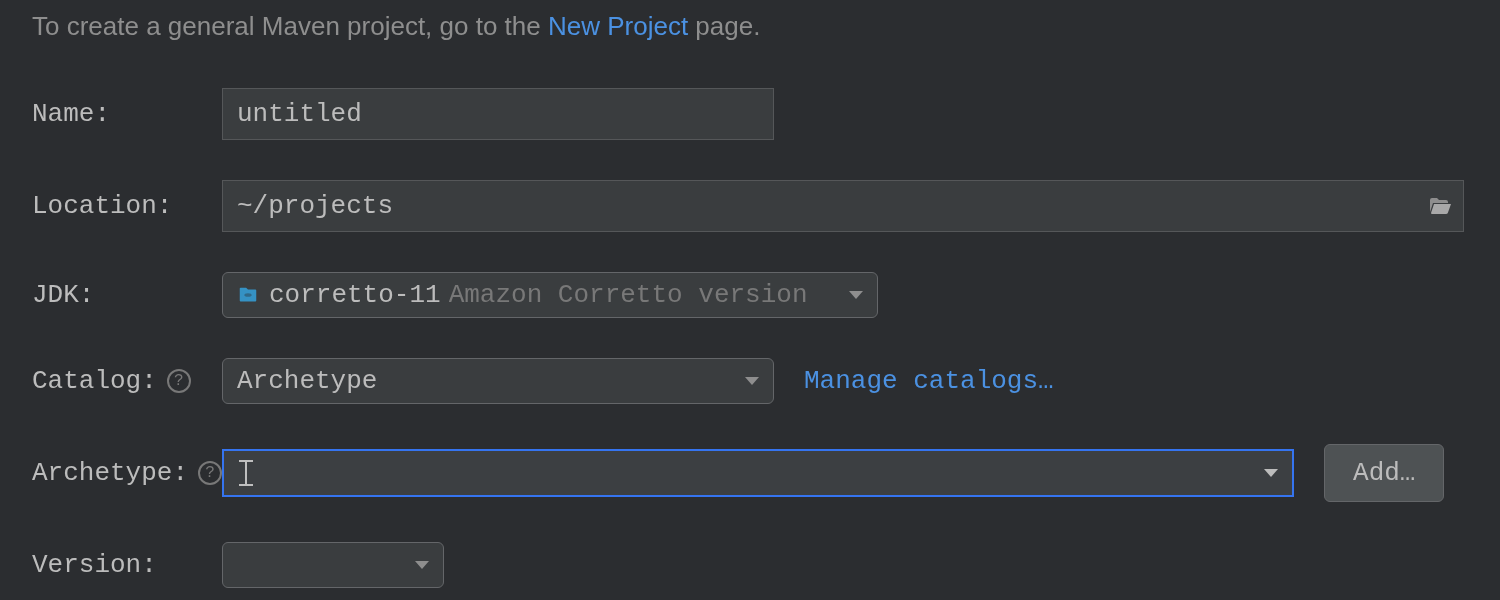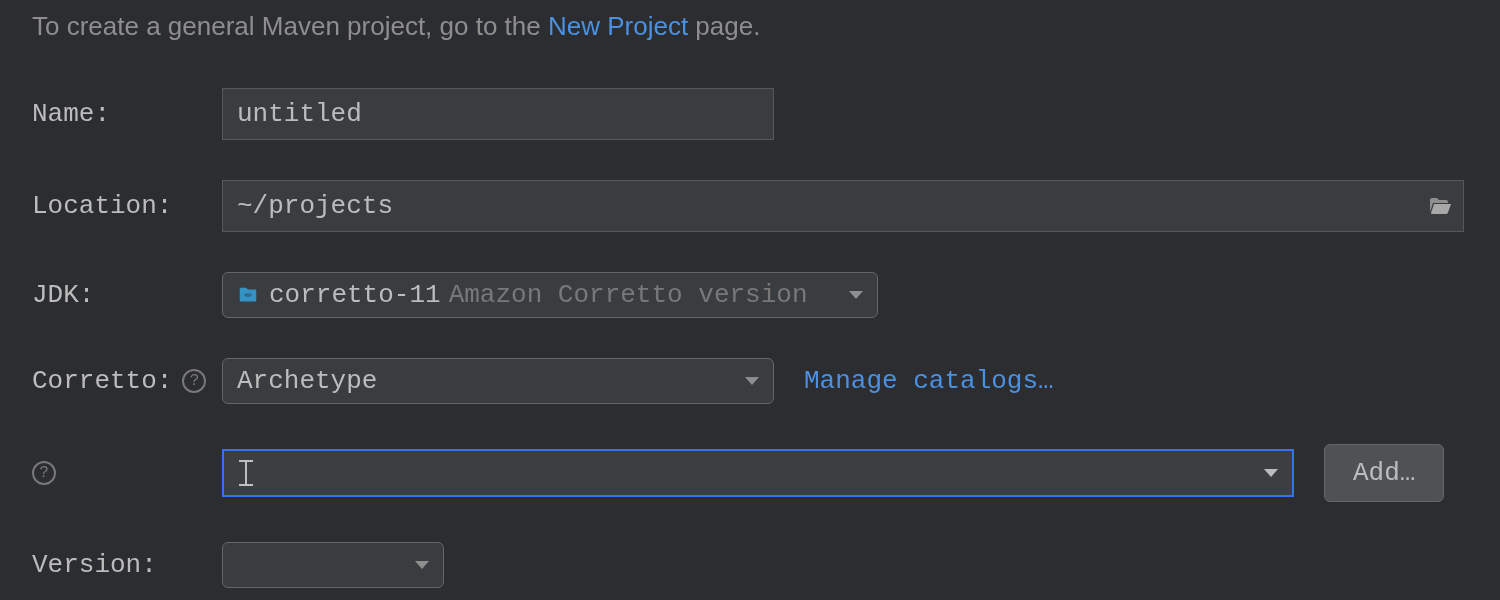--- a/index.html
+++ b/index.html
@@ -166,34 +166,35 @@
         </span>
         <span class="jdk-primary">corretto-11</span>
         <span class="jdk-secondary">Amazon Corretto version</span>
         <span class="chev"></span>
       </div>
     </div>
   </div>
 
   <div class="row">
     <div class="label-col">
-      <span>Corretto:</span>
+      <span>Catalog:</span>
       <span class="help-icon">?</span>
     </div>
     <div class="field-col">
       <div class="combo catalog-combo">
         <span>Archetype</span>
         <span class="chev"></span>
       </div>
       <a class="link">Manage catalogs…</a>
     </div>
   </div>
 
   <div class="row">
     <div class="label-col">
+      <span>Archetype:</span>
       <span class="help-icon">?</span>
     </div>
     <div class="field-col">
       <div class="combo archetype-combo focused">
         <span class="ibeam">
             <span class="stem"></span>
           </span>
         <span></span>
         <span class="chev"></span>
       </div>

